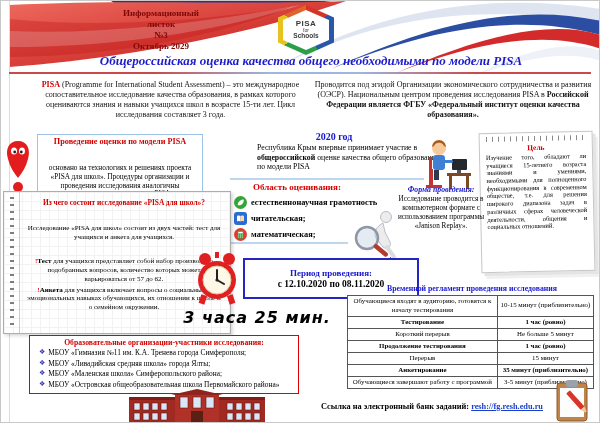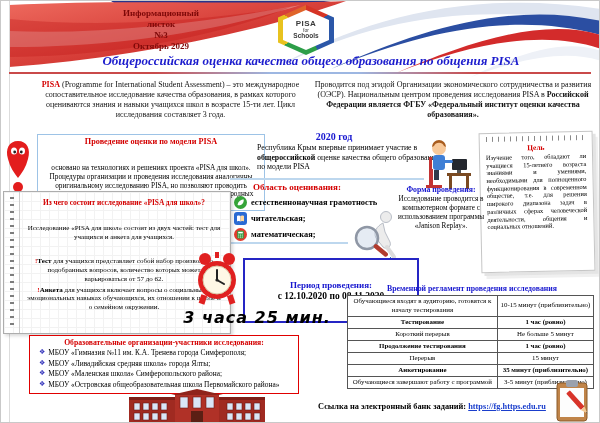--- a/index.html
+++ b/index.html
@@ -27,21 +27,21 @@
   .title-line{left:8px;right:8px;top:71px;height:2px;
         background:linear-gradient(90deg,#c94a4a 0 25%,#9db7e2 45% 60%,#c94a4a 80% 100%);}
 
   
   .intro{top:79px;font-size:8px;line-height:1.25;text-align:center;color:#111;}
   .intro-left{left:32px;width:275px;}
   .intro-right{left:313px;width:278px;}
   .red-lead{color:#d40000;font-weight:bold;}
 
   
-  .conduct{left:36px;top:133px;width:228px;border:1.2px solid #9dc3e6;background:#fff;
+  .conduct{left:36px;top:133px;width:166px;border:1.2px solid #9dc3e6;background:#fff;
         padding:2px 5px;box-sizing:border-box;text-align:center;}
   .conduct-title{color:#d40000;font-weight:bold;font-size:8.2px;}
   .conduct-text{font-size:7.3px;line-height:1.2;margin-top:18px;}
 
   
   .year{left:243px;top:130px;width:180px;text-align:center;color:#1717cf;font-weight:bold;font-size:10px;}
   .krym{left:256px;top:142px;width:186px;text-align:left;font-size:7.8px;line-height:1.25;}
 
   
   .goalpad{left:479px;top:131px;width:114px;height:140px;background:#fff;border:1px solid #c6c6c6;
@@ -52,40 +52,40 @@
 
   
   .sep{background:#bdd7ee;height:2px;}
   .sep1{left:229px;top:177px;width:194px;}
   .sep2{left:229px;top:241px;width:118px;}
   .area-title{left:252px;top:181px;color:#d40000;font-weight:bold;font-size:9px;}
   .area-row{left:233px;height:16px;display:flex;align-items:center;gap:4px;}
   .area-label{font-weight:bold;font-size:8.4px;}
 
   
-  .form-title{left:393px;top:184px;width:94px;text-align:center;color:#1717cf;font-weight:bold;font-size:7.8px;}
+  .form-title{left:393px;top:184px;width:94px;text-align:center;color:#1717cf;font-weight:bold;font-size:7.8px;font-style:italic;}
   .form-text{left:392px;top:194px;width:96px;text-align:center;font-size:7.2px;line-height:1.25;}
   .form-corner{left:389px;top:256px;width:12px;height:10px;border-left:1.5px solid #2e75b6;border-bottom:1.5px solid #2e75b6;}
 
   
   .notebook{left:2px;top:190px;width:228px;height:143px;background:#fff;border:1px solid #adadad;
         box-sizing:border-box;box-shadow:2px 2px 3px rgba(0,0,0,.15);
         background-image:linear-gradient(#f2f2f2 1px,transparent 1px),linear-gradient(90deg,#f2f2f2 1px,transparent 1px);
         background-size:9px 9px;}
   .nb-spiral{position:absolute;left:6px;top:5px;bottom:5px;width:4px;
         background:repeating-linear-gradient(180deg,#7d7d7d 0 2px,transparent 2px 7px);}
   .nb-edge{position:absolute;left:15px;top:0;bottom:0;width:1px;background:#cccccc;}
   .nb-content{position:absolute;left:22px;right:8px;top:7px;text-align:center;}
   .nb-title{color:#d40000;font-weight:bold;font-size:7.4px;line-height:1.2;}
   .nb-p{font-size:7px;line-height:1.25;margin-top:16px;}
   .nb-mark{color:#e00000;font-weight:bold;}
 
   
   .periodbox{left:242px;top:257px;width:176px;border:2px solid #2525c4;background:#fff;
-        box-sizing:border-box;text-align:center;padding:20px 0;}
+        box-sizing:border-box;text-align:center;padding:8px 0;}
   .period-title{color:#1717cf;font-weight:bold;font-size:9px;}
   .period-value{font-weight:bold;font-size:9.5px;margin-top:1px;}
   .dur-title{left:182px;top:299px;width:168px;text-align:center;color:#d40000;font-weight:bold;font-size:7.6px;}
   .dur-value{left:176px;top:307px;width:160px;text-align:center;font-family:"DejaVu Sans",sans-serif;
         font-style:italic;font-weight:bold;font-size:16px;letter-spacing:1px;}
 
   
   .sched-title{left:348px;top:283px;width:246px;text-align:center;color:#1717cf;font-weight:bold;font-size:7.8px;}
   .sched{left:346px;top:294px;width:247px;border-collapse:collapse;background:#fff;}
   .sched td{border:1px solid #555;font-size:6.9px;line-height:1.3;text-align:center;padding:1px 2px;}
@@ -135,21 +135,21 @@
   </div>
 
   <div class="abs logo">
     <div class="logo-inner">
       <span class="logo-l1">PISA</span>
       <span class="logo-l2">for</span>
       <span class="logo-l3">Schools</span>
     </div>
   </div>
 
-  <div class="abs main-title">Общероссийская оценка качества общего образования по общения PISA</div>
+  <div class="abs main-title">Общероссийская оценка качества общего необходимыми по модели PISA</div>
   <div class="abs title-line"></div>
 
   <div class="abs intro intro-left">
     <span class="red-lead">PISA</span><span> (Programme for International Student Assessment) – это международное сопоставительное исследование качества образования, в рамках которого оцениваются знания и навыки учащихся школ в возрасте 15-ти лет. Цикл исследования составляет 3 года.</span>
   </div>
   <div class="abs intro intro-right">
     <span>Проводится под эгидой Организации экономического сотрудничества и развития (ОЭСР). Национальным центром проведения исследования PISA в </span><b>Российской Федерации является ФГБУ «Федеральный институт оценки качества образования».</b>
   </div>
 
   <svg class="abs" style="left:2px;top:139px" width="30" height="54" viewBox="0 0 30 54">
@@ -351,21 +351,21 @@
         <rect x="116" y="24" width="6" height="7"></rect>
         <rect x="125" y="24" width="6" height="7"></rect>
       <rect x="51" y="8" width="8" height="11"></rect>
         <rect x="64" y="8" width="8" height="11"></rect>
         <rect x="77" y="8" width="8" height="11"></rect>
     </g>
     <rect x="62" y="22" width="12" height="12" fill="#5b1f14"></rect>
   </svg>
 
   <div class="abs footer-link">
-    <span>Ссылка на электронный банк заданий: </span><a href="#" title="https://fg.resh.edu.ru">https://fg.https.edu.ru</a>
+    <span>Ссылка на электронный банк заданий: </span><a href="#" title="https://fg.resh.edu.ru">resh://fg.resh.edu.ru</a>
   </div>
 
   <svg class="abs" style="left:552px;top:376px" width="42" height="46" viewBox="0 0 42 46">
     <rect x="4" y="6" width="30" height="38" rx="3" fill="#c08449" stroke="#8a5a2b"></rect>
     <rect x="7" y="11" width="24" height="29" fill="#fdfdfd"></rect>
     <rect x="13" y="3" width="12" height="7" rx="2" fill="#9aa1ad"></rect>
     <g transform="rotate(48 22 22)">
       <rect x="12" y="20" width="22" height="5" rx="1" fill="#d8342a"></rect>
       <path d="M34,20 l7,2.5 l-7,2.5 Z" fill="#f2c894"></path>
       <path d="M39.5,21.9 l1.5,0.6 l-1.5,0.6 Z" fill="#333"></path>

